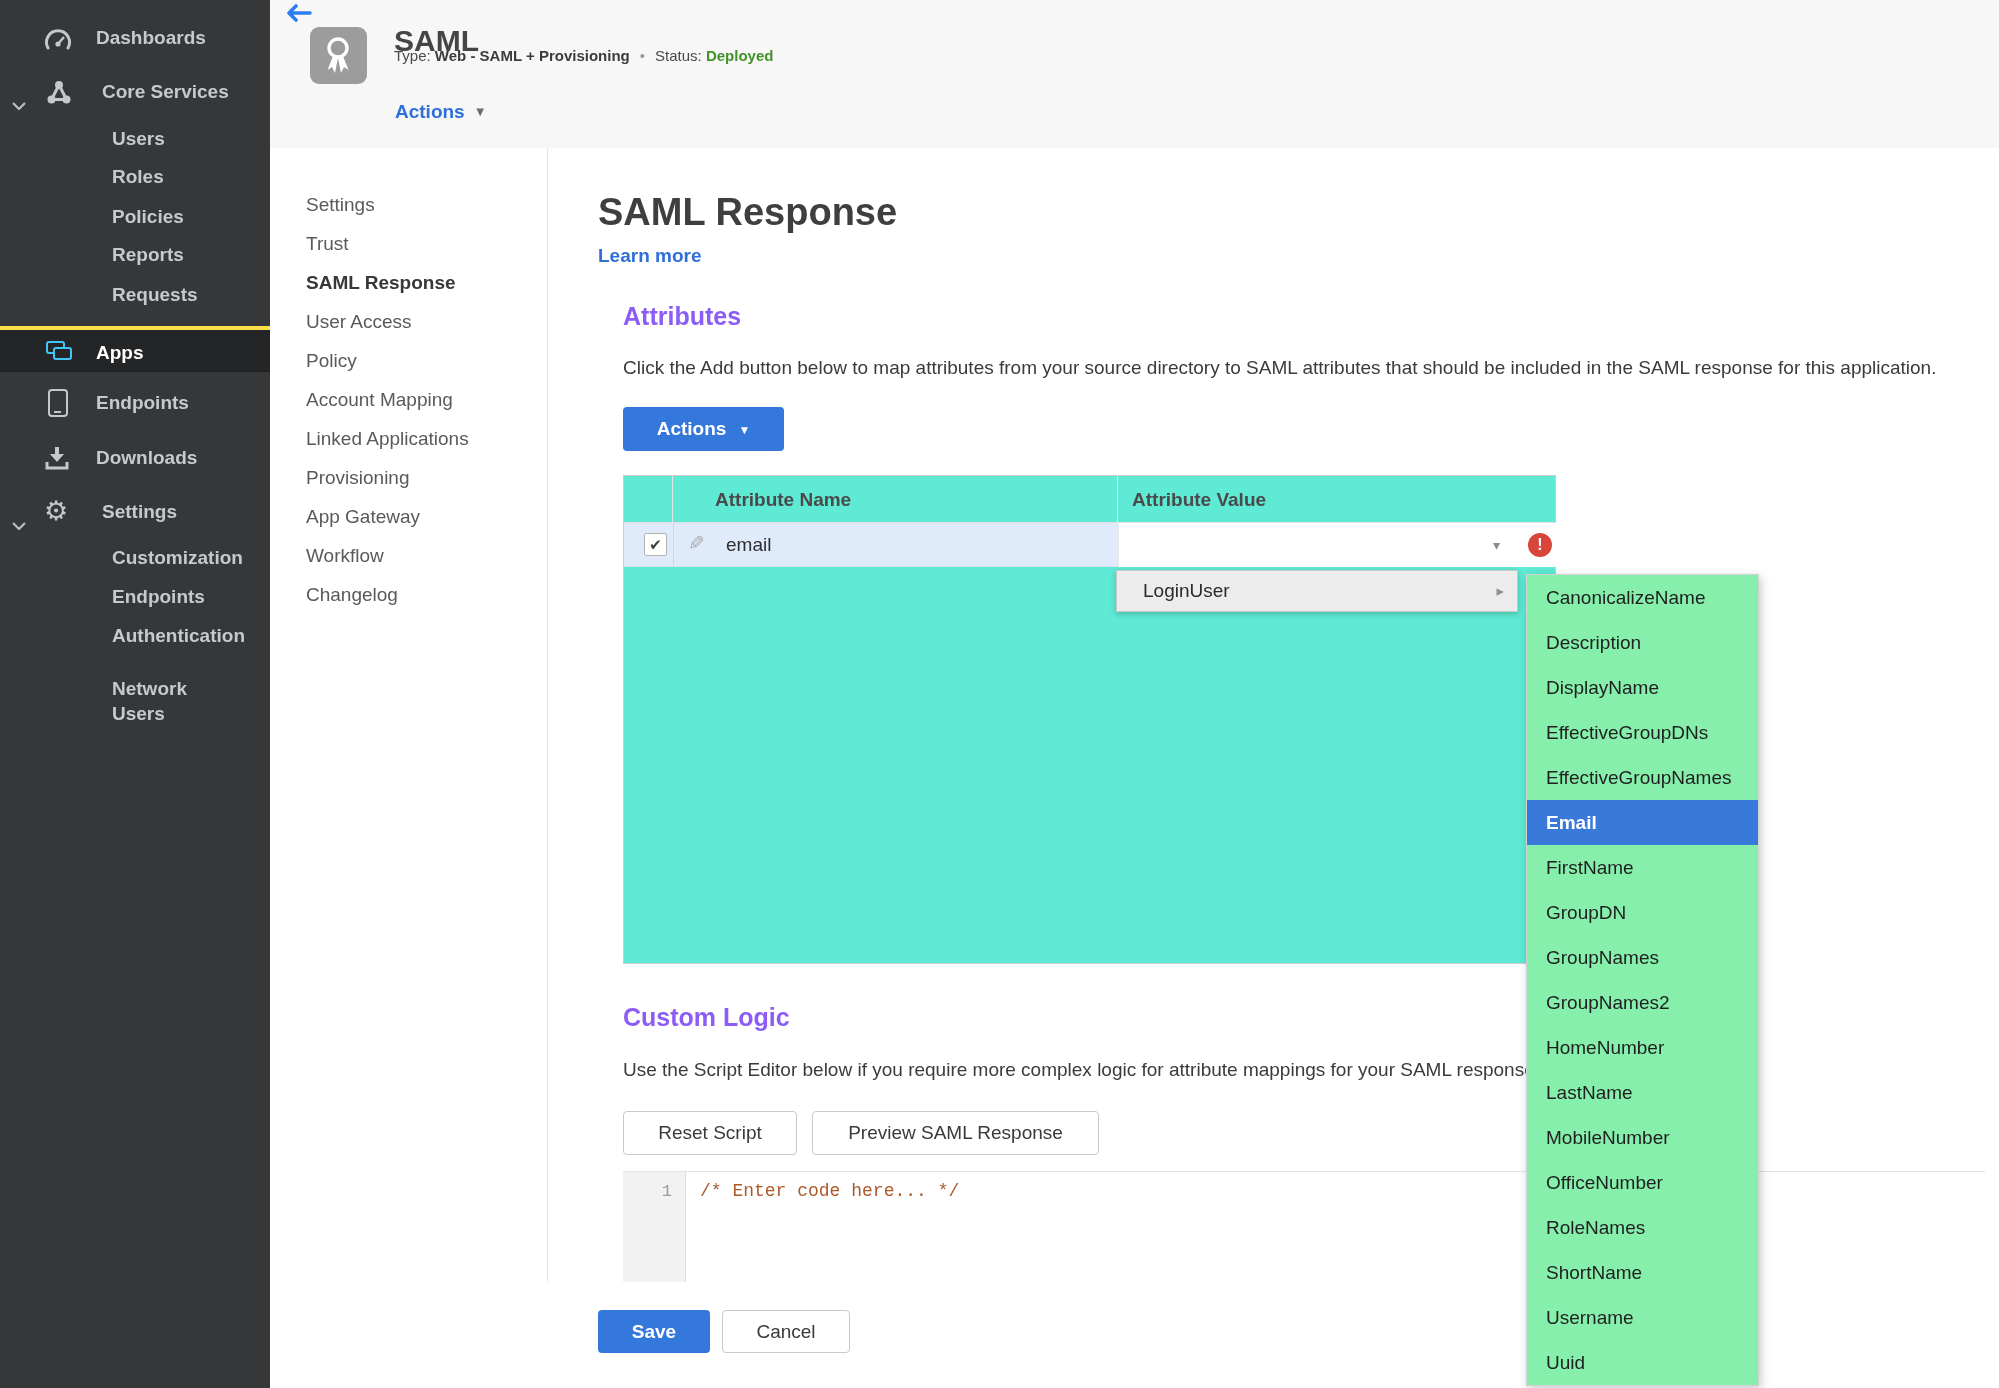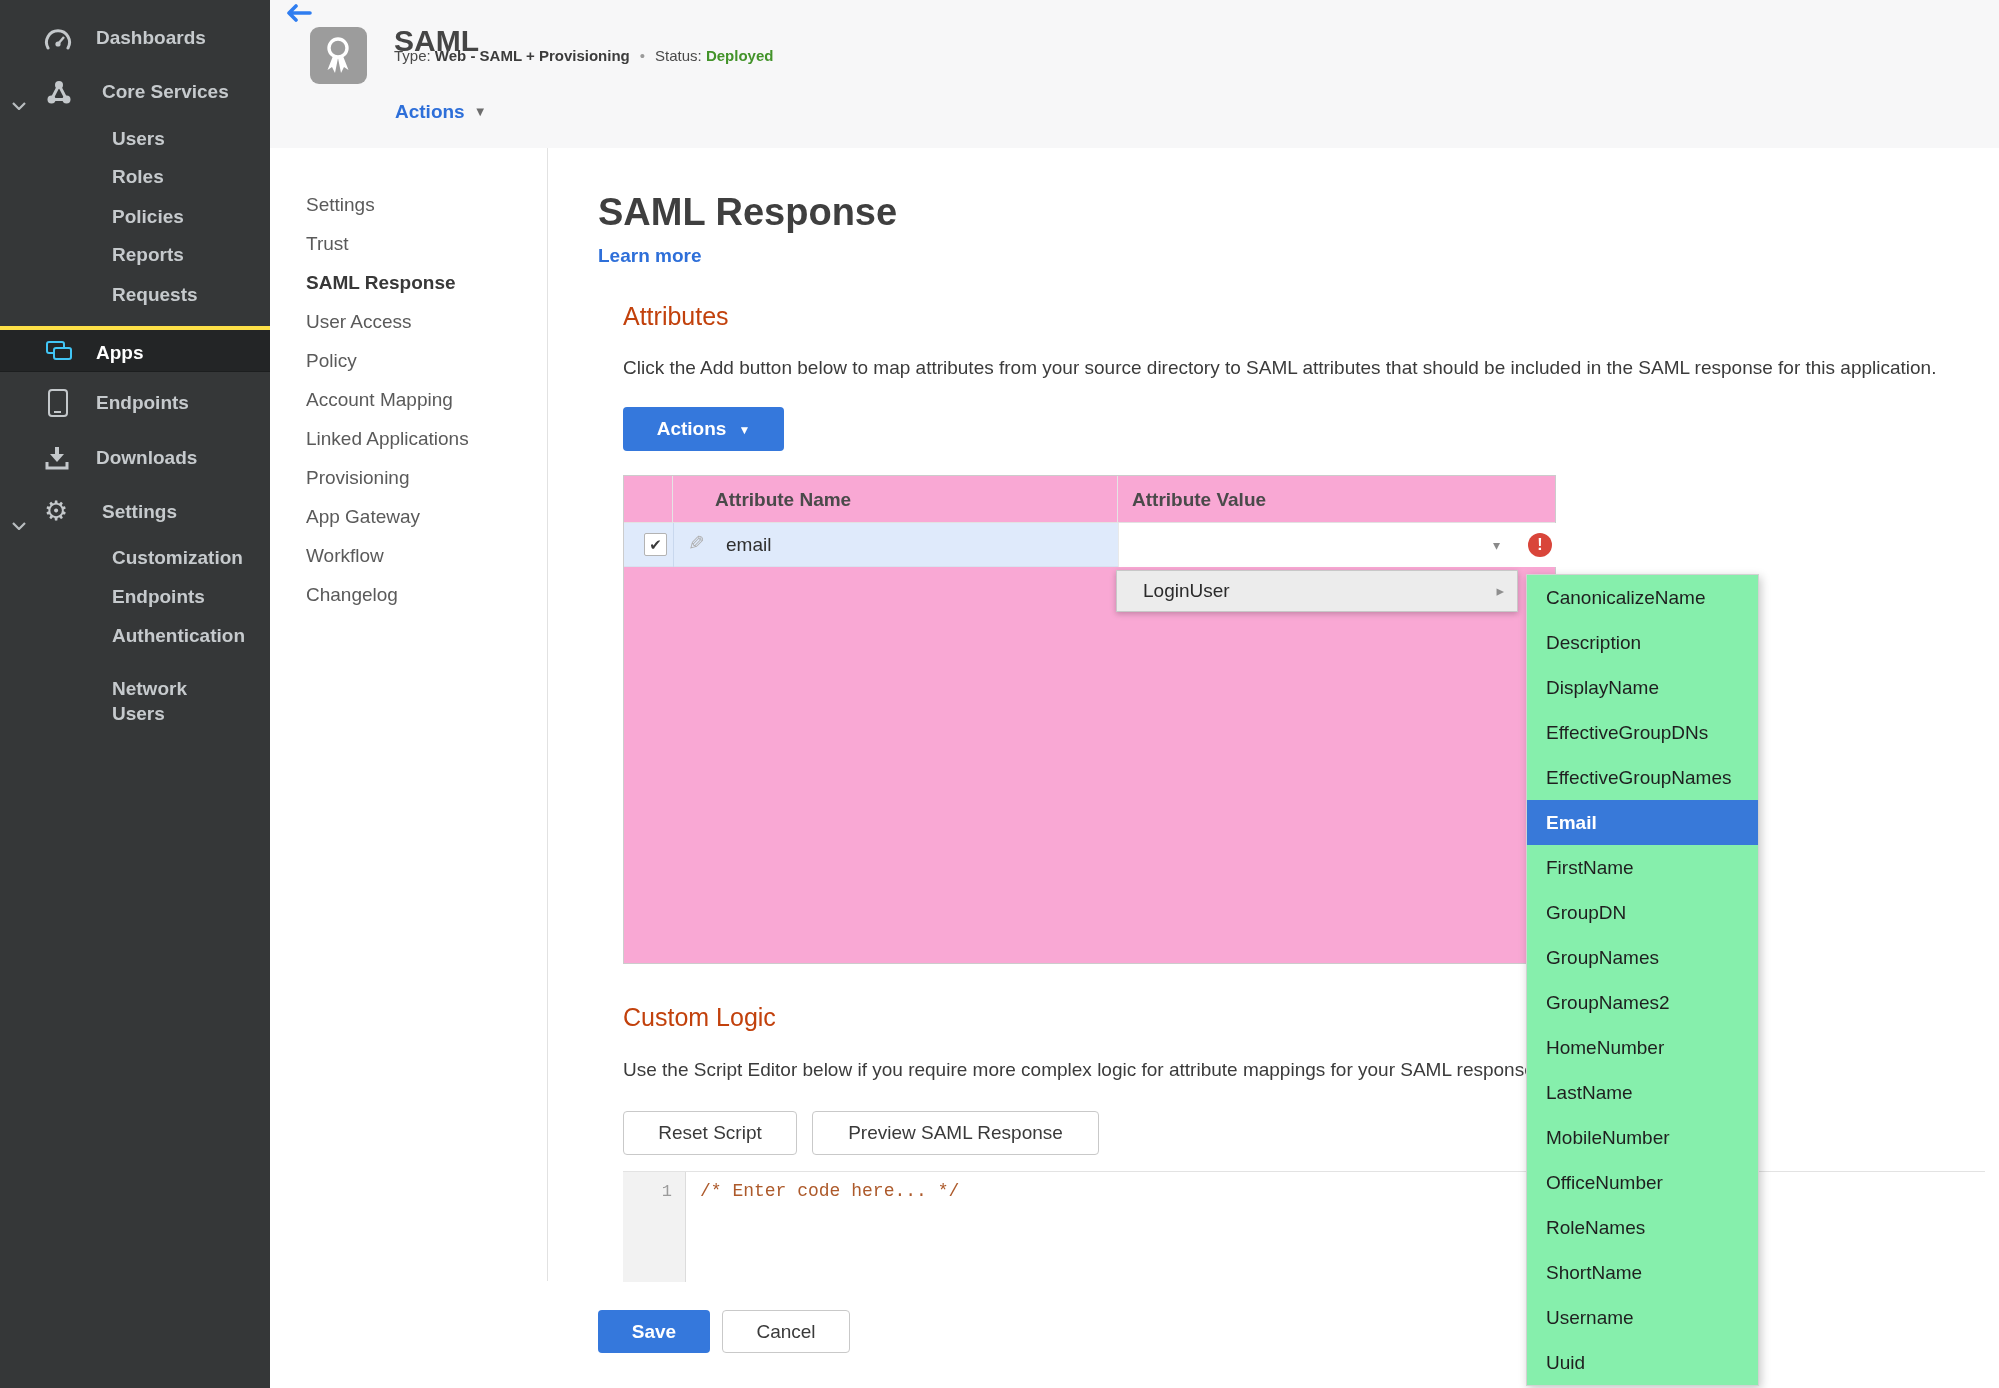--- a/index.html
+++ b/index.html
@@ -54,32 +54,32 @@
   .subnav { position:absolute; left:306px; top:185px; }
   .subnav-item { height:39px; line-height:39px; font-size:19px; color:#5a5a5a;
                  white-space:nowrap; cursor:pointer; }
   .subnav-item.active { font-weight:bold; color:#383838; }
   .vdivider { position:absolute; left:547px; top:148px; width:1px; height:1133px; background:#e2e2e2; }
 
   
   .page-title { position:absolute; left:598px; top:191px; font-size:38px; font-weight:bold; color:#3f3f3f; }
   .learn-more { position:absolute; left:598px; top:245px; font-size:19px; font-weight:bold;
                 color:#2e6fd9; cursor:pointer; }
-  .sec-heading { position:absolute; font-size:25px; font-weight:normal; color:#c2410c;text-align:center; }
+  .sec-heading { position:absolute; font-size:25px; font-weight:bold; color:#8b5cf6;text-align:center; }
   .sec-desc { position:absolute; font-size:19px; color:#3b3b3b; white-space:nowrap; }
   .btn-blue { position:absolute; background:#3578dc; color:#fff; font-size:19px; font-weight:bold;
               border:none; border-radius:4px; cursor:pointer; font-family:"Liberation Sans",sans-serif; }
   .btn-blue .caret { font-size:12px; margin-left:12px; vertical-align:1px; }
   .btn-white { position:absolute; background:#fff; color:#3a3a3a; font-size:19px;
                border:1px solid #c9c9c9; border-radius:4px; cursor:pointer;
                font-family:"Liberation Sans",sans-serif; }
 
   
   .attr-table { position:absolute; left:623px; top:475px; width:933px; height:489px;
-                background:#f9a8d4; border:1px solid #cccccc; }
+                background:#5eead4; border:1px solid #cccccc; }
   .t-head { position:relative; height:47px; border-bottom:1px solid #e2e2e2; }
   .t-head .h0 { position:absolute; left:0; top:0; width:49px; height:47px; border-right:1px solid #e4e4e4; }
   .t-head .h1 { position:absolute; left:91px; top:0; line-height:47px; font-size:19px;
                 font-weight:bold; color:#4a4a4a; }
   .t-head .h2 { position:absolute; left:508px; top:0; line-height:47px; font-size:19px;
                 font-weight:bold; color:#4a4a4a; border-left:1px solid #e4e4e4; padding-left:14px;
                 margin-left:-15px; }
   .t-row { position:relative; height:44px; background:#dfeafb; border-bottom:1px solid #d8e2f0; }
   .cb { position:absolute; left:20px; top:10px; width:23px; height:23px; background:#fff;
         border:1px solid #b3b3b3; border-radius:2px; text-align:center; line-height:22px;

